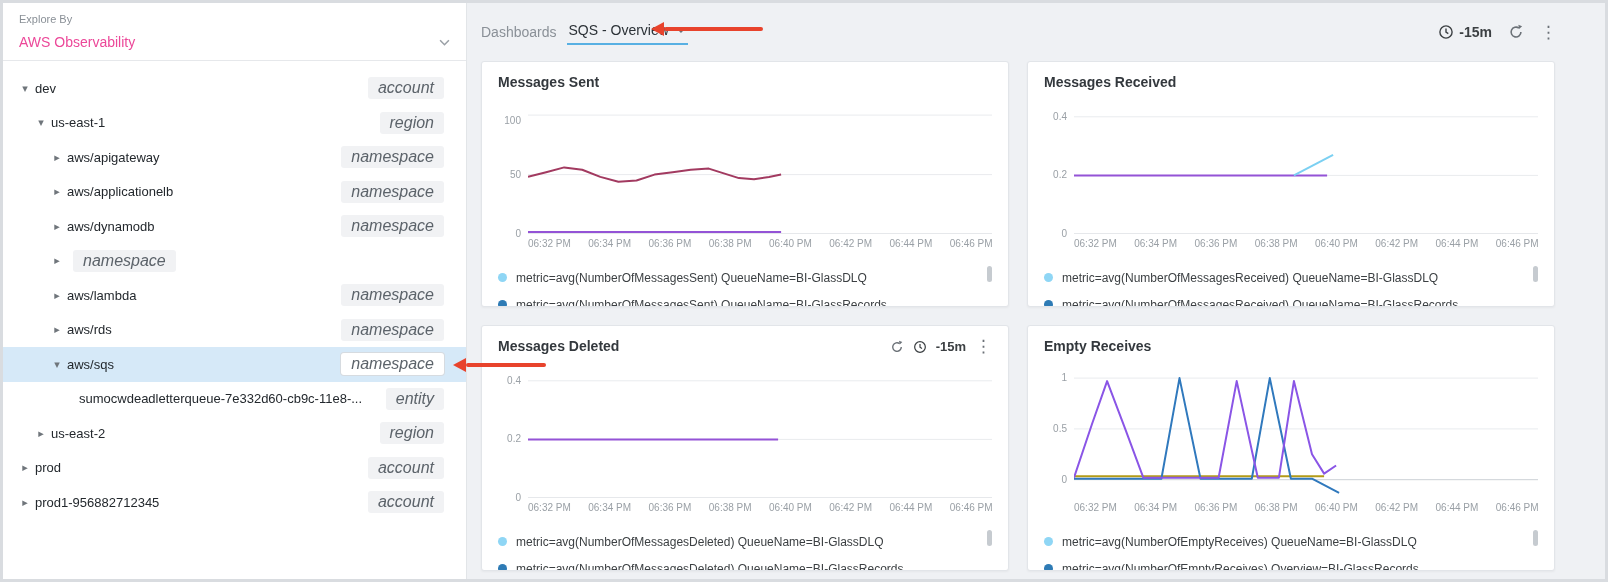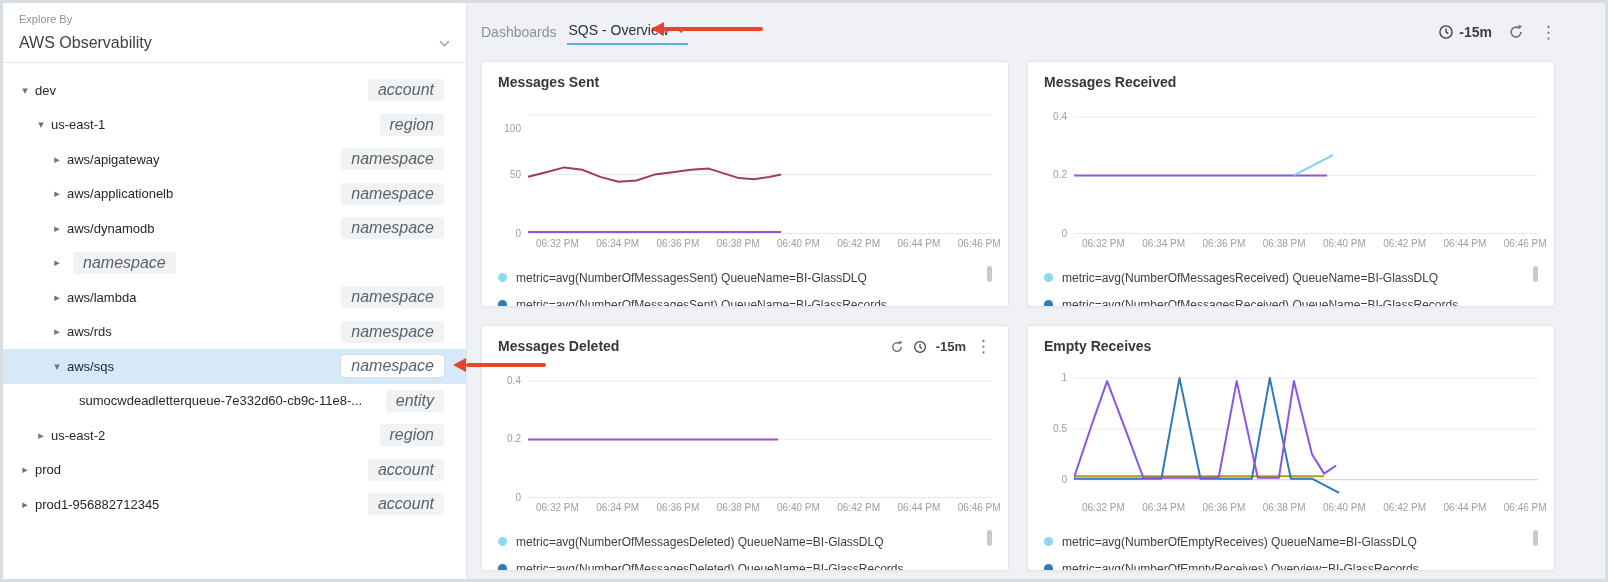--- a/index.html
+++ b/index.html
@@ -9,21 +9,21 @@
   }
   *{box-sizing:border-box;}
   body{margin:0;background:#fff;font-family:"Liberation Sans",sans-serif;}
   .frame{position:relative;width:1608px;height:582px;border:3px solid #d9dce0;background:#fff;display:flex;overflow:hidden;}
 
   
   .sidebar{width:464px;flex-shrink:0;background:#fff;border-right:1px solid #e2e5e8;overflow:hidden;}
   .sidebar-top{padding:10px 16px 10px;border-bottom:1px solid #e6e8eb;}
   .explore-by{font-size:11px;color:#8a9097;margin-bottom:9px;}
   .explore-select{display:flex;justify-content:space-between;align-items:center;cursor:pointer;}
-  .explore-value{font-size:16px;color:#404040;}
+  .explore-value{font-size:14px;color:#ec4899;}
   .tree{padding-top:10px;}
   .tree-row{display:flex;align-items:center;height:34.5px;cursor:pointer;padding-right:22px;}
   .tree-row.selected{background:var(--selected-row);}
   .indent{flex-shrink:0;}
   .indent.d0{width:14px}.indent.d1{width:30px}.indent.d2{width:46px}.indent.d3{width:58px}
   .twisty{width:16px;font-size:11px;color:#6f757b;flex-shrink:0;text-align:center;}
   .tree-label{font-size:13px;color:#23282d;flex:1;margin-left:2px;white-space:nowrap;overflow:hidden;text-overflow:ellipsis;}
   .badge{font-style:italic;font-size:16px;color:#5c636a;background:#f1f2f4;border-radius:3px;padding:2px 10px;margin-left:8px;white-space:nowrap;}
   .tree-row.selected .badge{background:#fff;box-shadow:0 0 0 1px #d6dbe0;}
 
@@ -43,21 +43,21 @@
   .card{background:#fff;border:1px solid #e2e5e9;border-radius:3px;padding:12px 16px;overflow:hidden;box-shadow:0 1px 2px rgba(60,64,67,.05);}
   .panel-head{display:flex;align-items:flex-start;justify-content:space-between;height:24px;}
   .panel-title{font-size:14px;font-weight:bold;color:#33383d;margin:0;}
   .panel-controls{display:flex;align-items:center;gap:9px;}
   .panel-range{font-size:13px;font-weight:bold;color:#3c4043;cursor:pointer;}
   .cicon{width:14px;height:14px;cursor:pointer;}
   .chart-row{display:flex;margin-top:10px;height:126px;}
   .y-axis{width:30px;position:relative;flex-shrink:0;}
   .ylab{position:absolute;right:7px;font-size:10px;color:#9aa0a6;}
   .chart-plot{flex:1;position:relative;}
-  .x-axis{margin-left:38px;position:relative;height:14px;margin-top:4px;}
+  .x-axis{margin-left:30px;position:relative;height:14px;margin-top:4px;}
   .xlab{position:absolute;top:0;font-size:10px;color:#9aa0a6;white-space:nowrap;}
   .legend{margin-top:12px;position:relative;padding-right:14px;}
   .legend-row{display:flex;align-items:center;gap:9px;height:27px;cursor:pointer;}
   .dot{width:9px;height:9px;border-radius:50%;flex-shrink:0;}
   .legend-text{font-size:12px;color:#3c4043;white-space:nowrap;overflow:hidden;text-overflow:ellipsis;}
   .scroll-thumb{position:absolute;right:0;top:2px;width:5px;height:16px;border-radius:3px;background:#c6cbd0;cursor:pointer;}
 
   
   .red-arrow{position:absolute;display:flex;align-items:center;z-index:10;pointer-events:none;}
   .arrow-head{width:0;height:0;border:7px solid transparent;border-left:none;border-right:13px solid var(--annotation);}
@@ -186,21 +186,21 @@
     <div id="cards">
   <section class="card">
     <div class="panel-head">
       <h3 class="panel-title">Messages Sent</h3>
       <div class="panel-controls"></div>
     </div>
     <div class="chart-row">
       <div class="y-axis">
               <span class="ylab" style="top: 120px;">0</span>
               <span class="ylab" style="top: 60.566px;">50</span>
-              <span class="ylab" style="top: 15px;">100</span>
+              <span class="ylab" style="top: 7px;">100</span>
             </div>
       <div class="chart-plot"><svg width="464" height="126">
                 <line x1="0" x2="464" y1="126.0" y2="126.0" stroke="#ccd1d6"></line>
                 <line x1="0" x2="464" y1="66.6" y2="66.6" stroke="#e9ebee"></line>
                 <line x1="0" x2="464" y1="7.1" y2="7.1" stroke="#e9ebee"></line>
                 <polyline points="0.0,123.9 253.1,123.9" fill="none" stroke="#9453d6" stroke-width="2" stroke-linejoin="round"></polyline>
                 <polyline points="0.0,68.9 18.1,64.2 36.2,59.4 54.2,61.8 72.3,68.9 90.4,73.7 108.5,72.5 126.5,66.6 144.6,64.2 162.7,61.8 180.8,60.6 195.8,65.4 210.9,70.1 226.0,71.3 241.0,68.9 253.1,66.6" fill="none" stroke="#a23a60" stroke-width="2" stroke-linejoin="round"></polyline>
               </svg></div>
     </div>
     <div class="x-axis">

